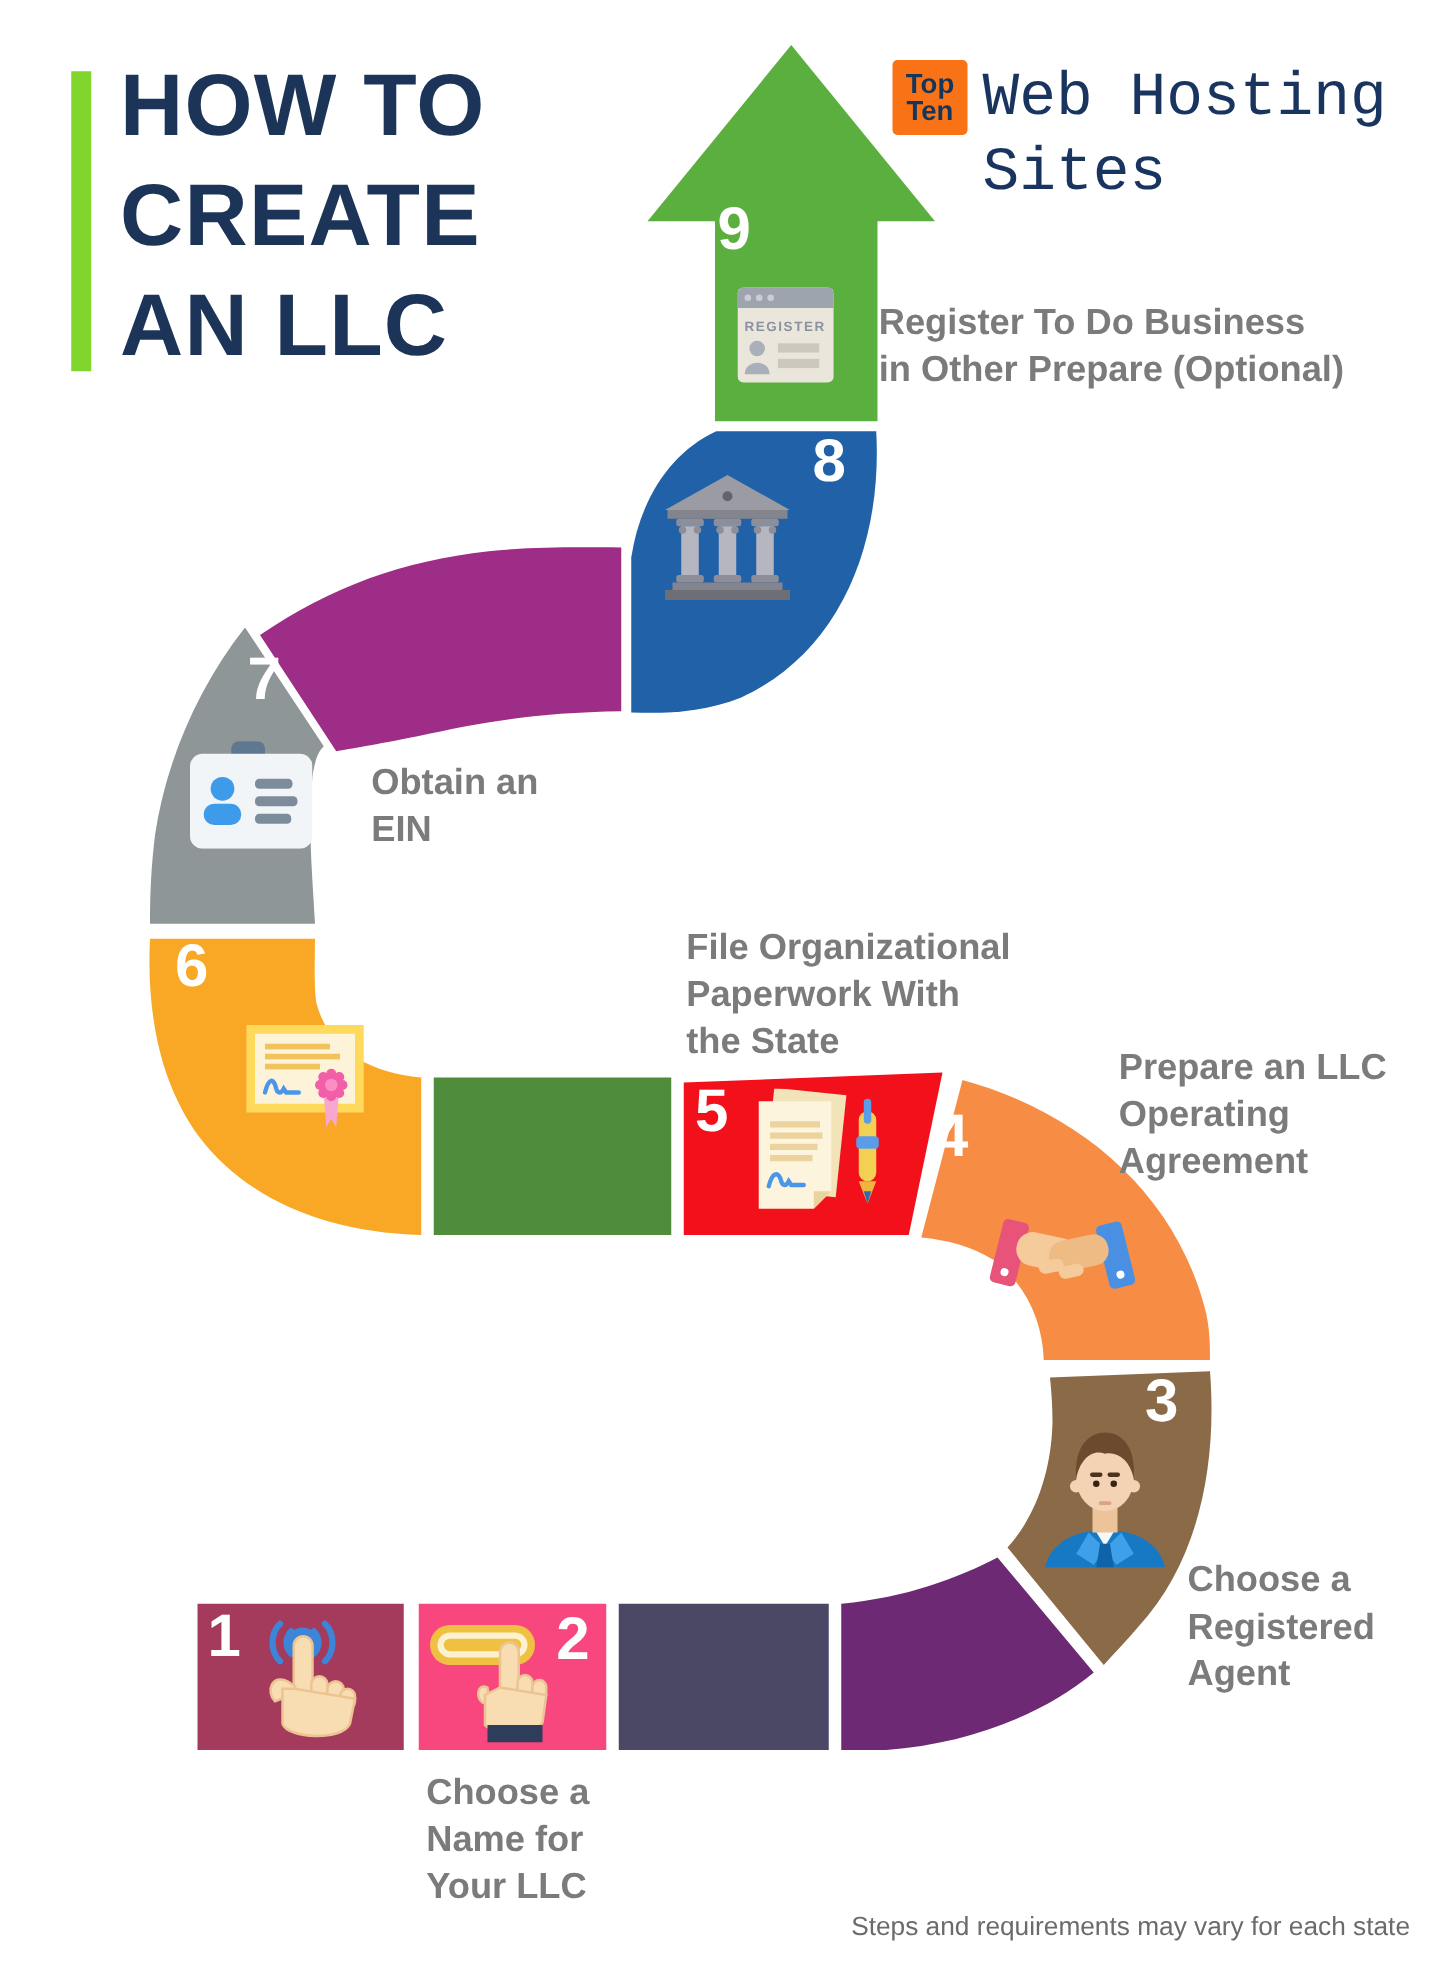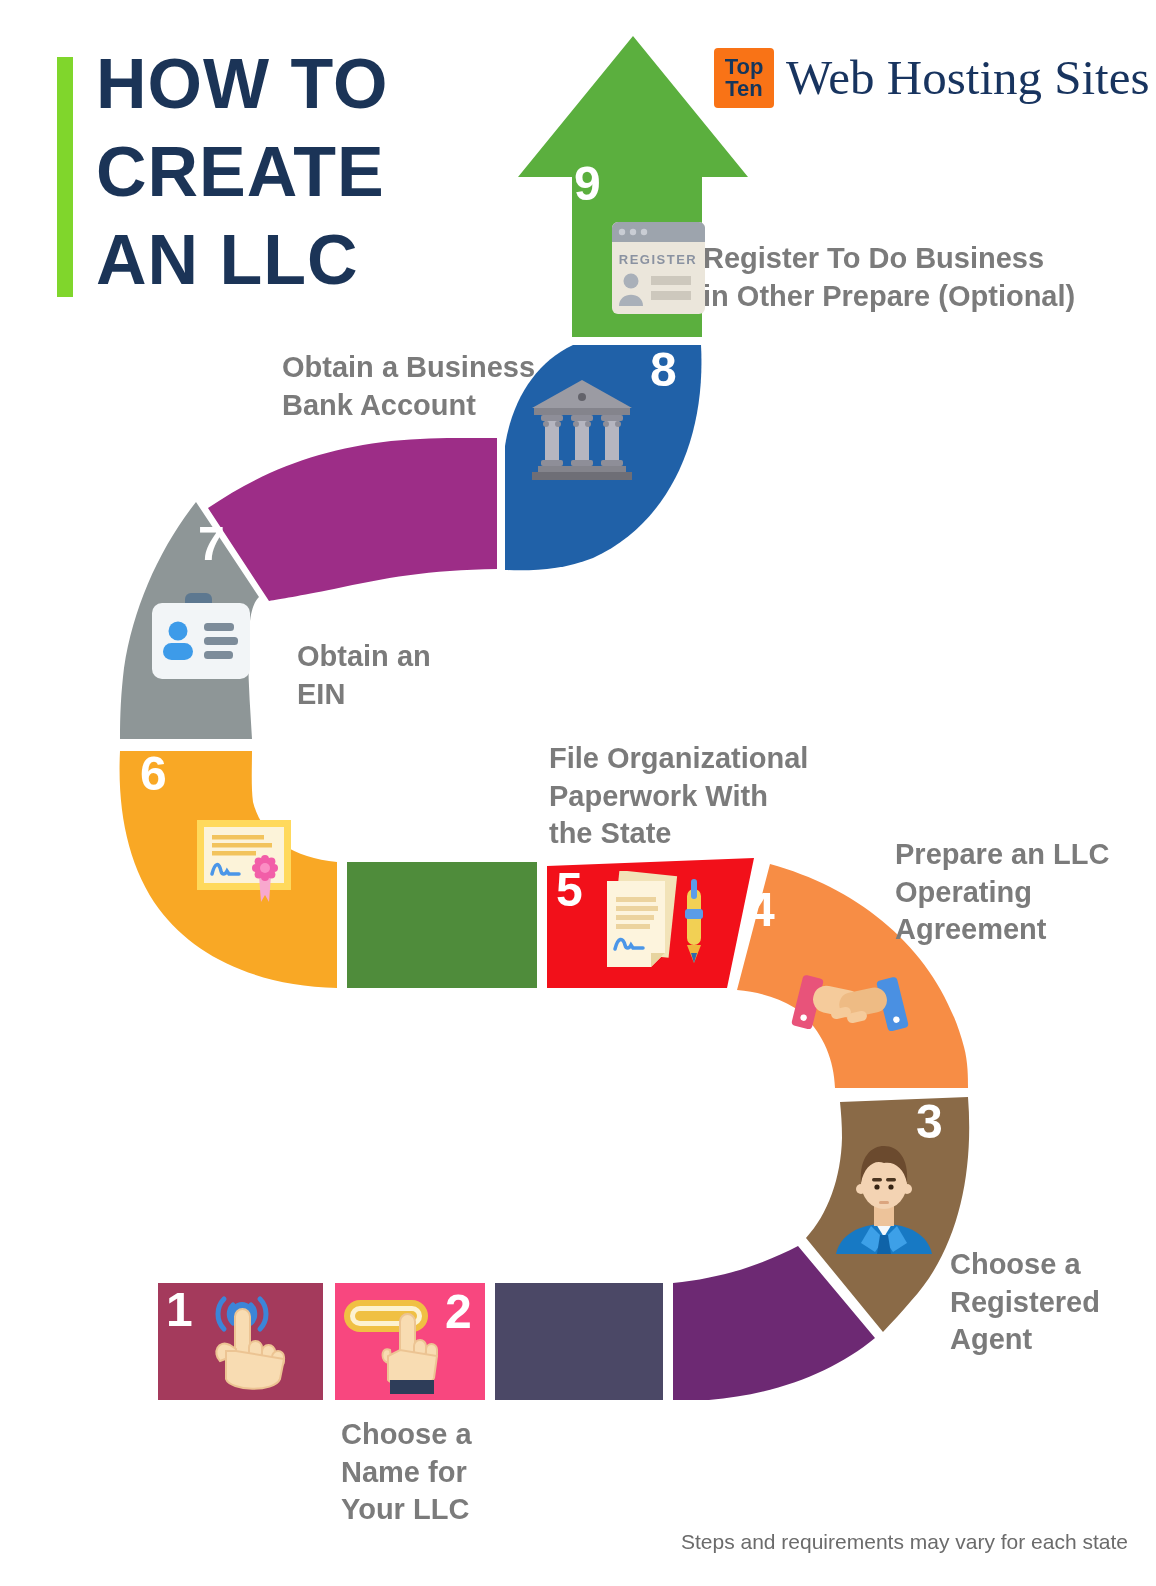--- a/index.html
+++ b/index.html
@@ -11,21 +11,21 @@
   .num{position:absolute;font-weight:bold;font-size:48px;color:#ffffff;line-height:1;}
   .label{position:absolute;font-weight:bold;font-size:29px;line-height:1.3;
          color:#7b7b7b;white-space:pre-line;}
   .title-bar{position:absolute;left:57px;top:57px;width:16px;height:240px;background:#80d62c;}
   .title{position:absolute;left:96px;top:40px;font-weight:bold;font-size:70px;
          line-height:1.26;letter-spacing:1px;color:#1b3457;white-space:pre-line;}
   .logo-badge{position:absolute;left:714px;top:48px;width:60px;height:60px;background:#f97316;
          border-radius:4px;display:flex;flex-direction:column;align-items:center;
          justify-content:center;color:#14365c;font-weight:bold;font-size:22px;line-height:1.02;}
   .logo-name{position:absolute;left:786px;top:48px;height:60px;line-height:60px;
-         font-family:Liberation Serif, serif;font-size:49px;color:#18345f;}
+         font-family:Liberation Mono, monospace;font-size:49px;color:#18345f;}
   .footer-left{position:absolute;left:28px;top:1530px;font-size:25px;color:#6b6b6b;}
   .footer-right{position:absolute;right:28px;top:1530px;font-size:21px;color:#6b6b6b;}
 </style>
 </head>
 <body>
 
 <div class="canvas">
 
   <svg class="path-svg" viewBox="0 0 1156 1586" aria-hidden="true">
     <rect x="158" y="1283" width="165" height="117" fill="#a43a5c"></rect>
@@ -68,28 +68,26 @@
 Your LLC</div>
   <div class="label" style="left:950px;top:1246px">Choose a
 Registered
 Agent</div>
   <div class="label" style="left:895px;top:836px">Prepare an LLC
 Operating
 Agreement</div>
   <div class="label" style="left:549px;top:740px">File Organizational
 Paperwork With
 the State</div>
-  <div class="label" style="left:297px;top:638px">Obtain an
+  <div class="label" style="left:297px;top:608px">Obtain an
 EIN</div>
-  <div class="label" style="left:282px;top:349px">Obtain a Business
-Bank Account</div>
   <div class="label" style="left:703px;top:240px">Register To Do Business
 in Other Prepare (Optional)</div>
 
-  <div class="icon" style="left:612px;top:222px;width:93px;height:92px">
+  <div class="icon" style="left:590px;top:222px;width:77px;height:92px">
     <svg viewBox="0 0 93 92">
       <rect x="0" y="0" width="93" height="92" rx="6" fill="#ebe6db"></rect>
       <path d="M0,6 C0,3 3,0 6,0 H87 C90,0 93,3 93,6 V20 H0 Z" fill="#9da4ad"></path>
       <circle cx="10" cy="10" r="3.2" fill="#c9cdd4"></circle>
       <circle cx="21" cy="10" r="3.2" fill="#c9cdd4"></circle>
       <circle cx="32" cy="10" r="3.2" fill="#c9cdd4"></circle>
       <text x="46" y="42" text-anchor="middle" font-size="13" font-weight="bold" letter-spacing="1.5" fill="#8a92a1" font-family="Liberation Sans, sans-serif">REGISTER</text>
       <circle cx="19" cy="59" r="7.5" fill="#a9b0b9"></circle>
       <path d="M7,84 C7,69 31,69 31,84 Z" fill="#a9b0b9"></path>
       <rect x="39" y="54" width="40" height="9" fill="#cdc8bd"></rect>

